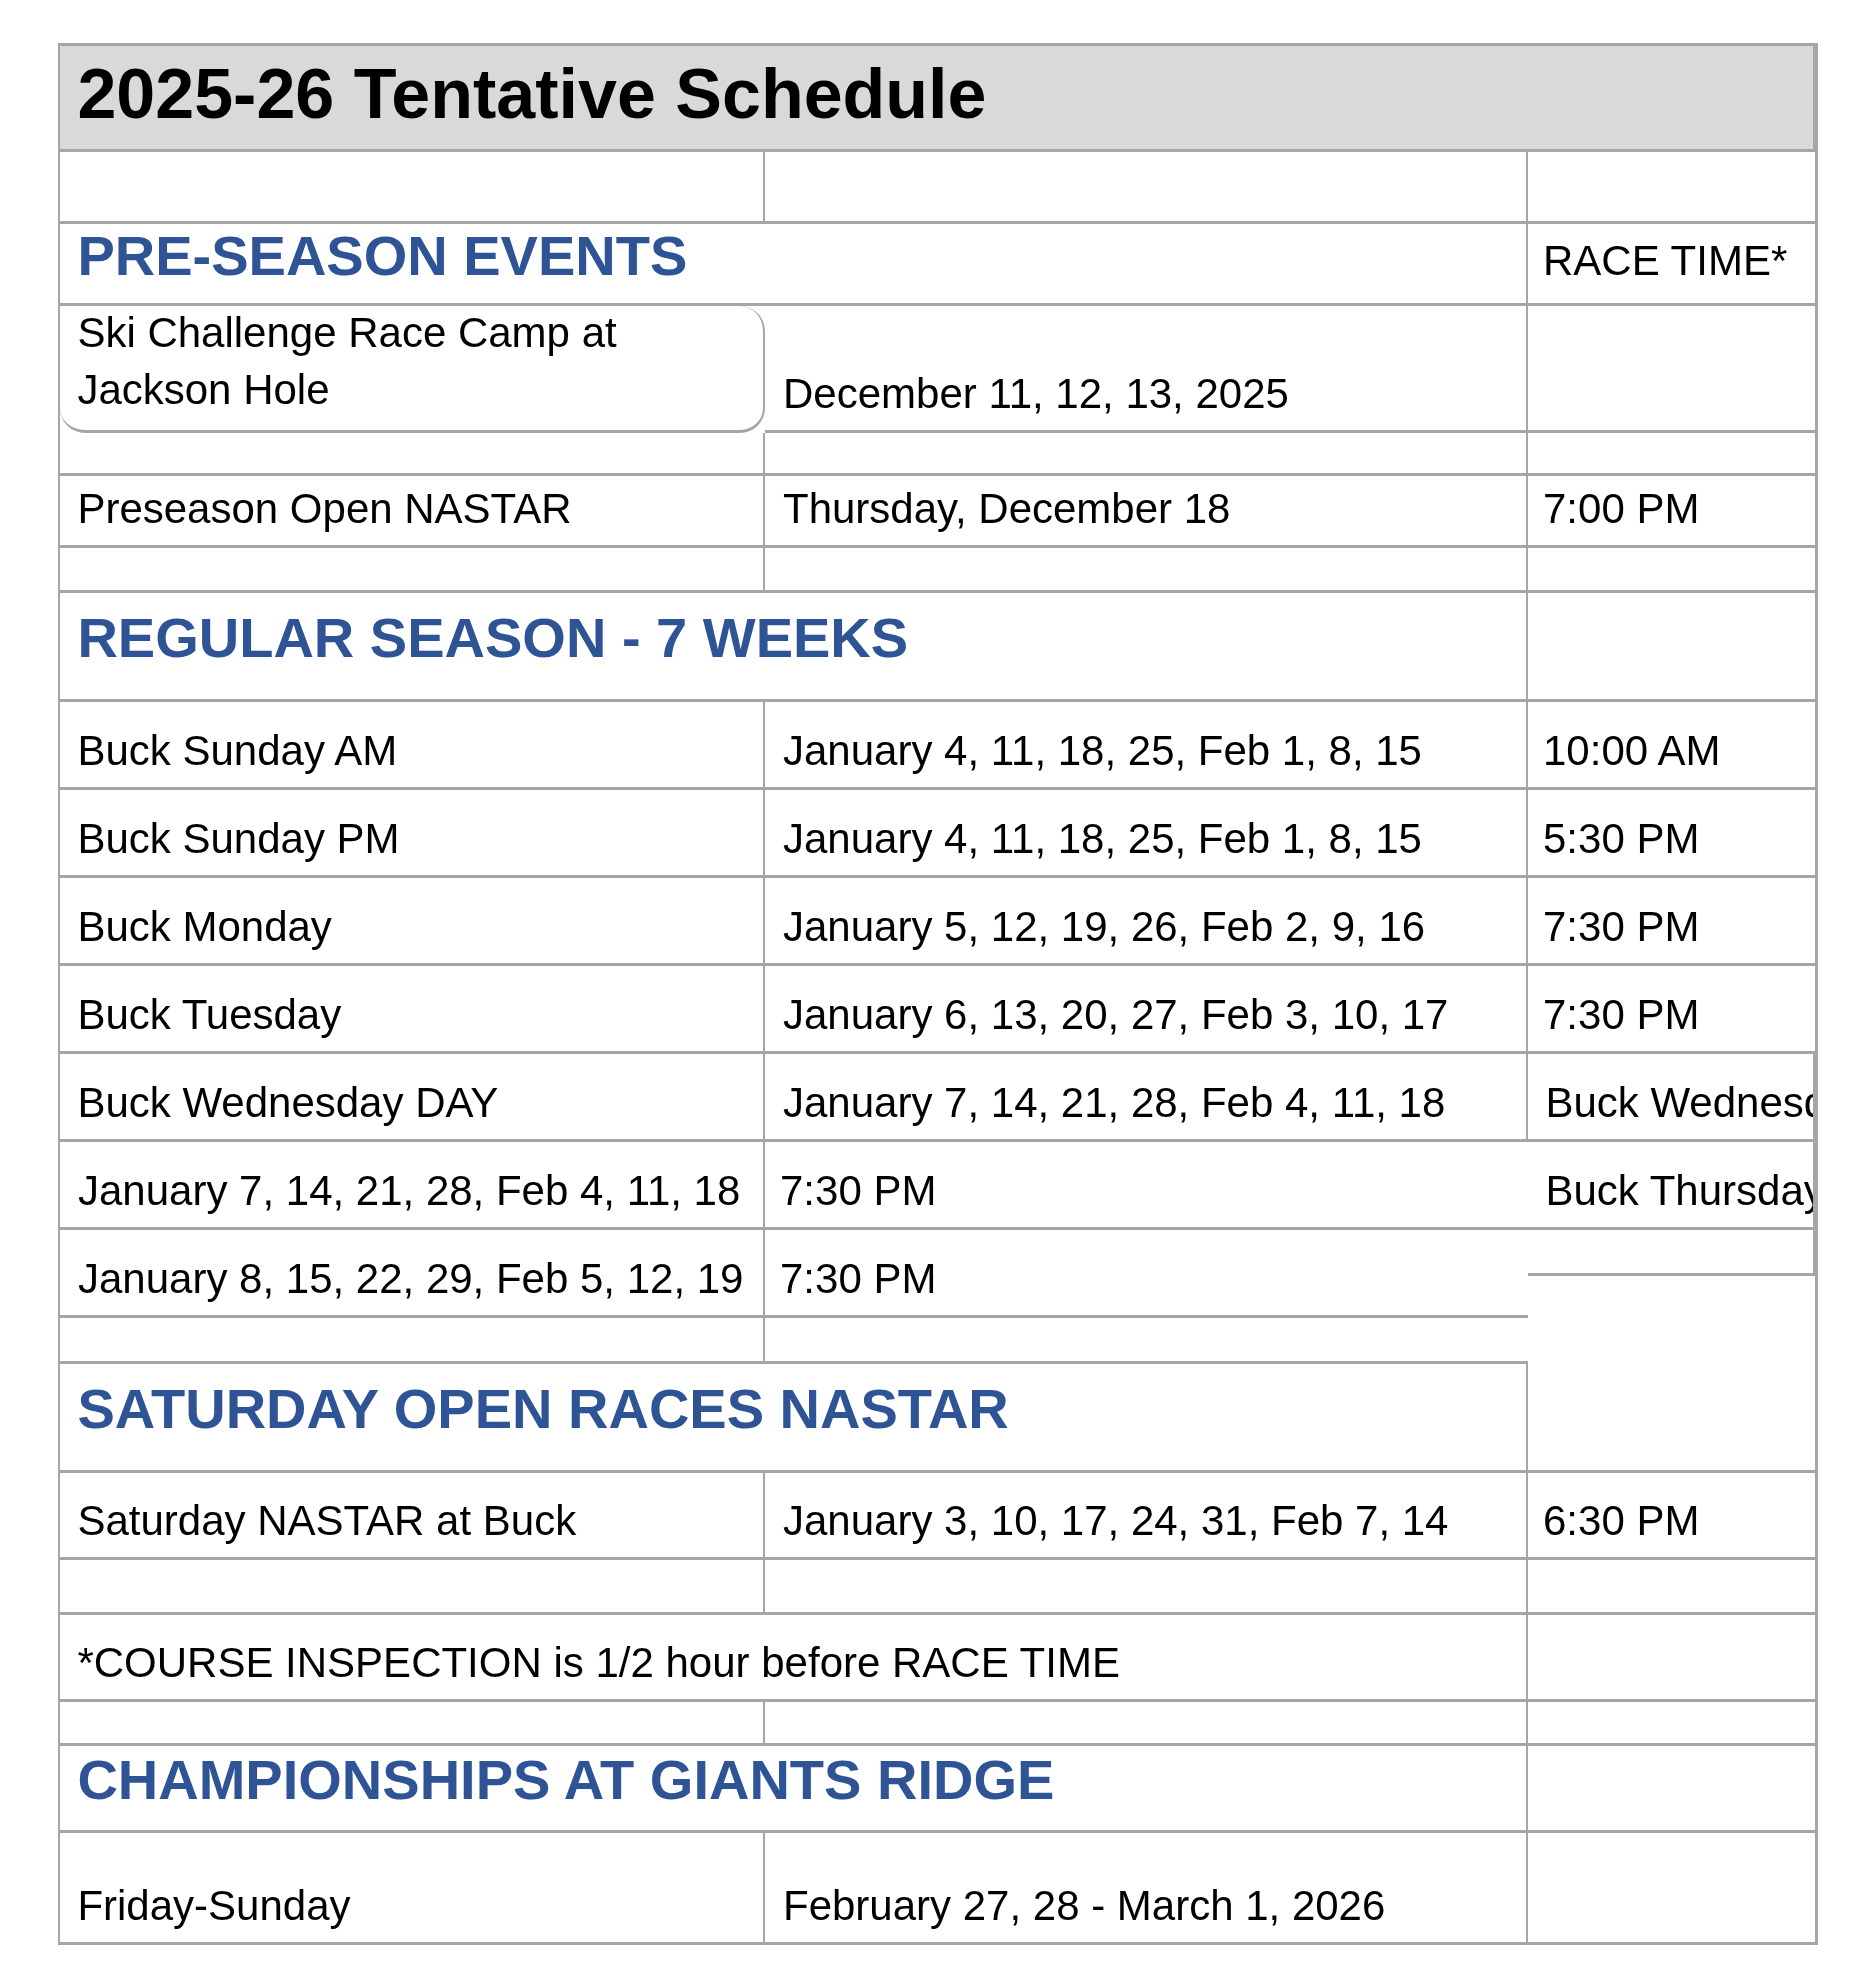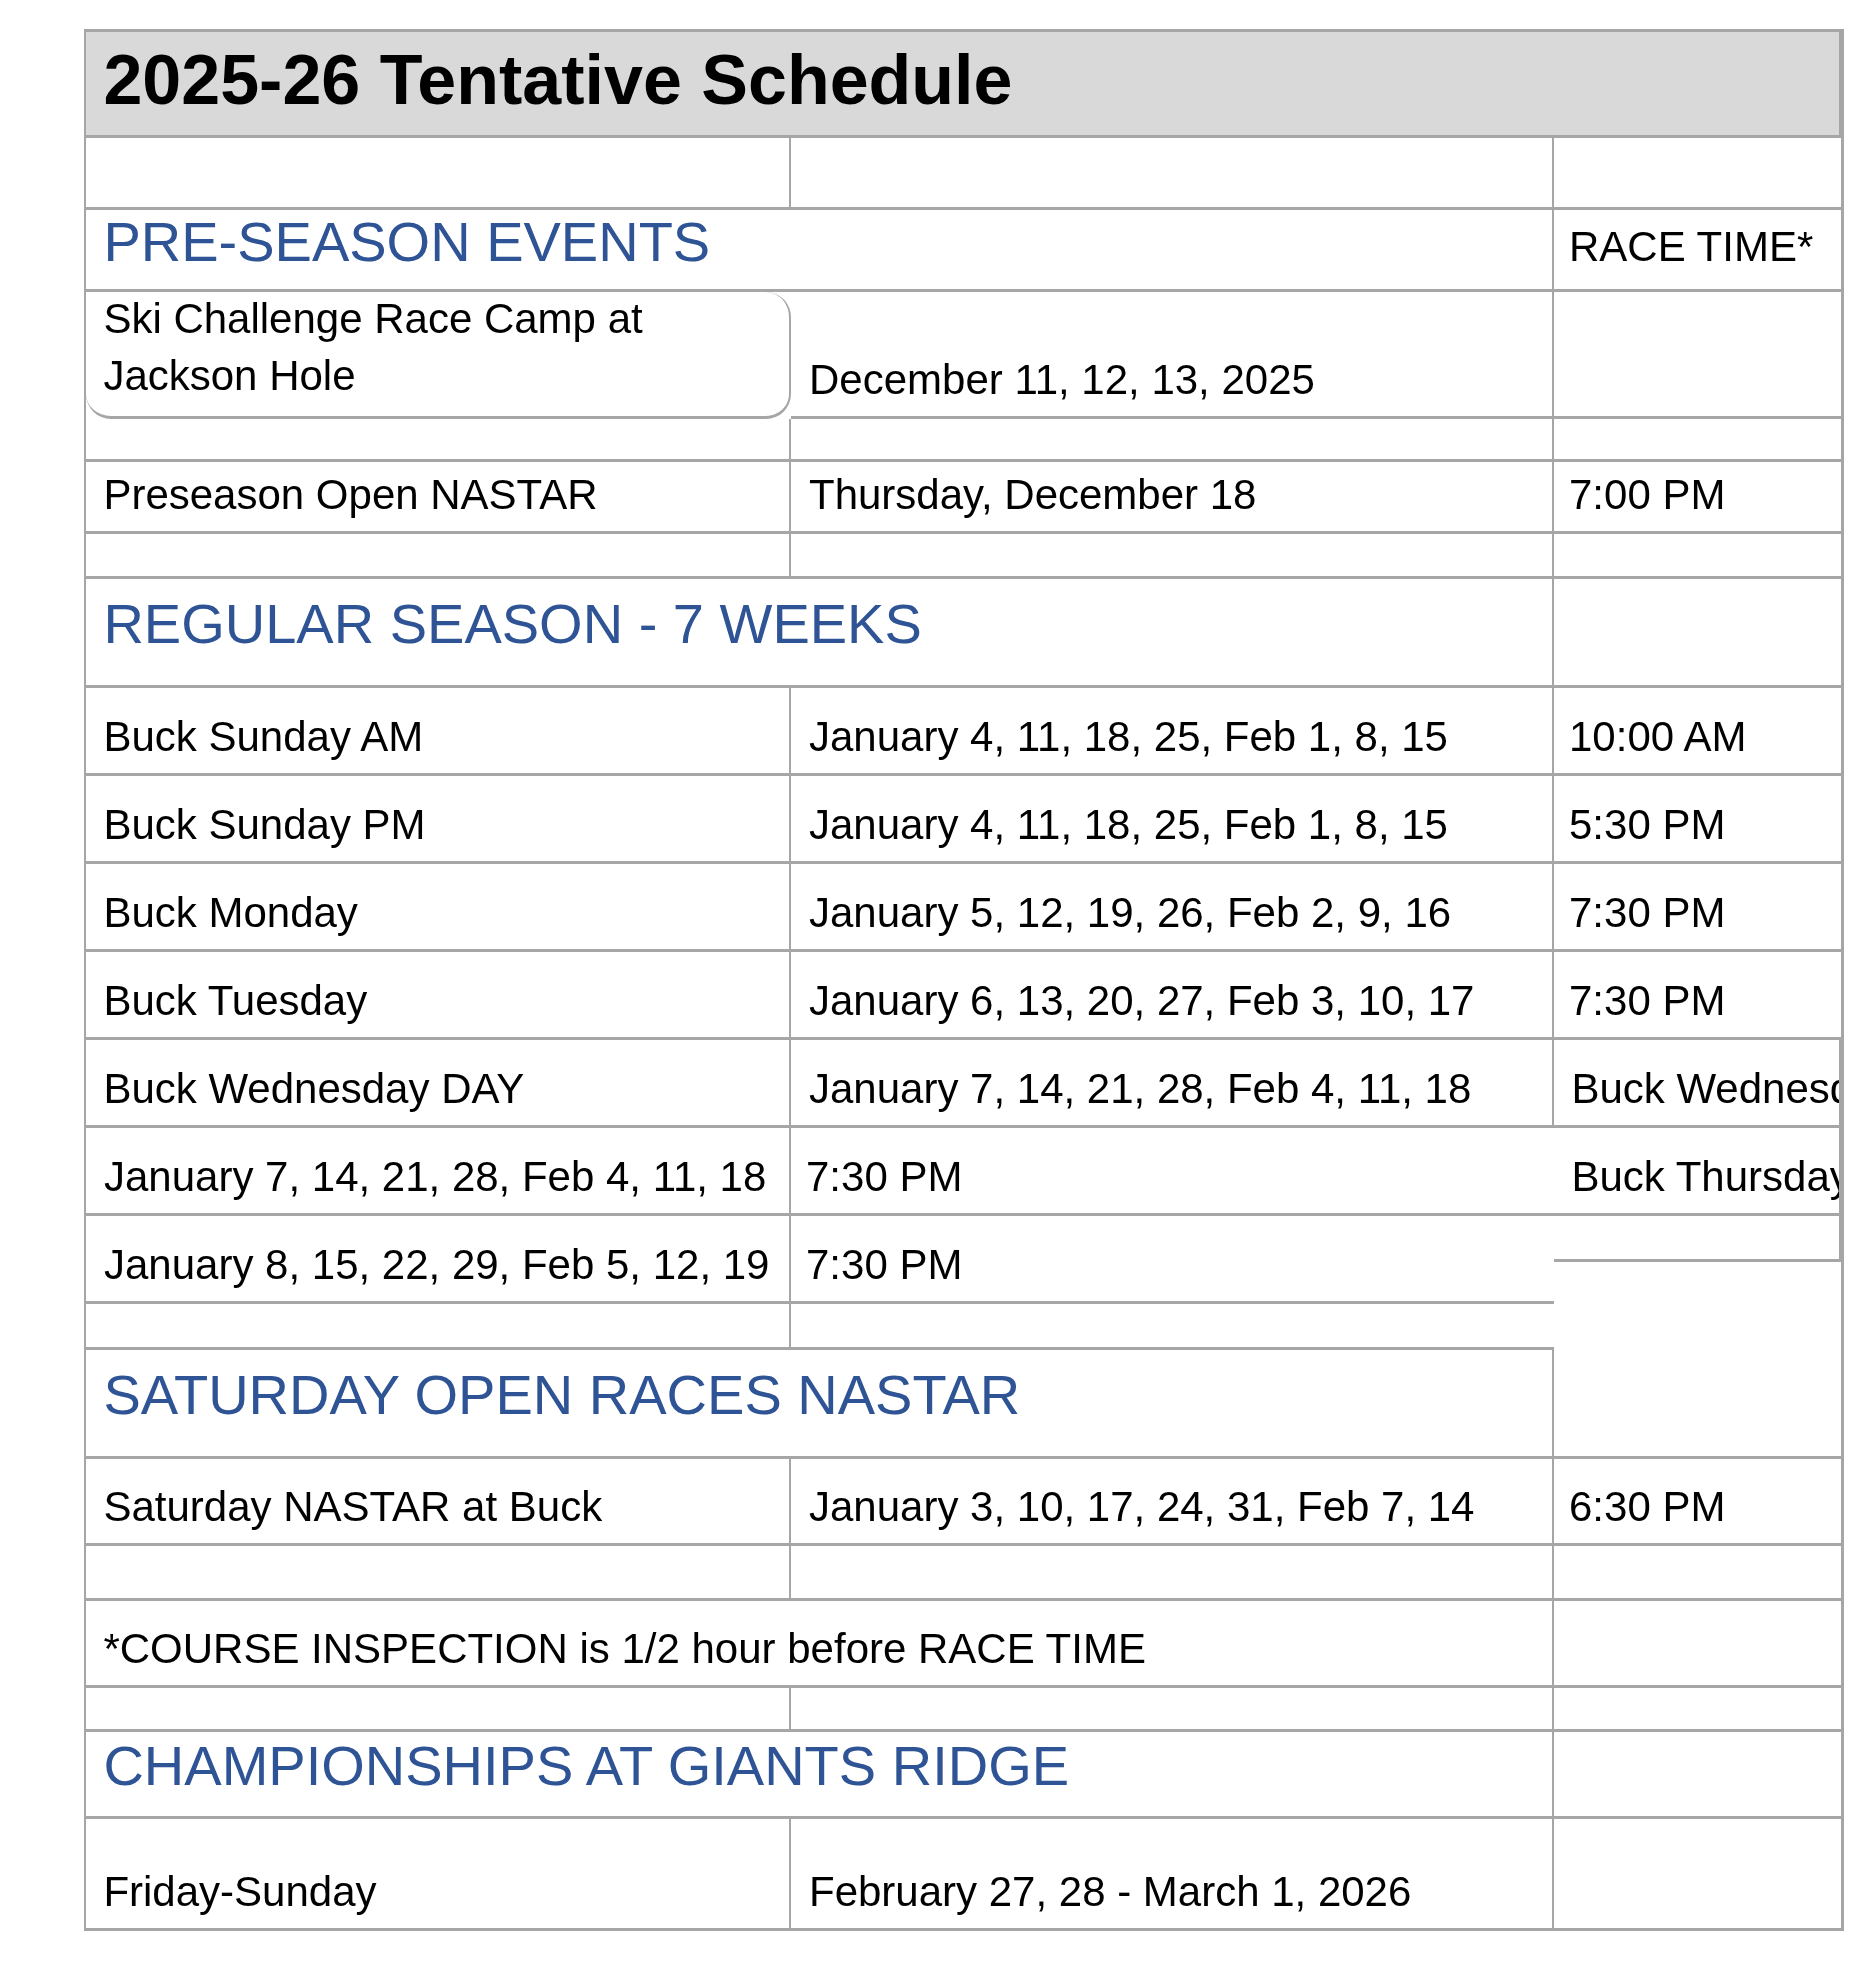--- a/index.html
+++ b/index.html
@@ -12,29 +12,28 @@
     position:relative;
     width:1873px;
     height:1985px;
     background:#fff;
     font-family:"Liberation Sans", sans-serif;
     overflow:hidden;
   }
   .schedule-table{
     position:absolute;
     left:58px;
-    top:29px;
+    top:43px;
     display:grid;
     grid-template-columns:705px 763px 287px;
     border-left:2.9px solid var(--g);
     border-top:3.9px solid var(--g);
     border-right:3.9px solid var(--g);
     border-bottom:3.9px solid var(--g);
     background:#fff;
-    margin-left:26px;
   }
   .c{
     background:#fff;
     border-right:2.9px solid var(--g);
     border-bottom:3.9px solid var(--g);
     box-sizing:border-box;
     display:flex;
     align-items:flex-end;
     padding:0 9.7px 11.6px 17.4px;
     font-size:42px;
@@ -50,21 +49,21 @@
   .c.rowlast{border-bottom:none;}
   .c.title{
     background:var(--titlebg);
     font-weight:bold;
     font-size:70px;
     align-items:center;
     padding-bottom:5.8px;
   }
   .c.sec{
     color:var(--blue);
-    font-weight:normal;
+    font-weight:bold;
     font-size:56px;
     align-items:center;
     padding-bottom:15px;
   }
   .c.racehdr{
     align-items:center;
     padding-bottom:3.9px;
   }
   .c.multiline{
     flex-direction:column;

